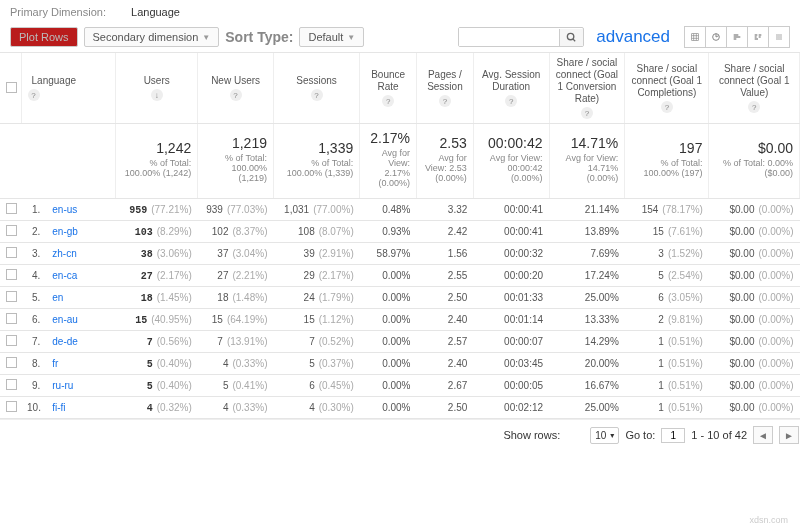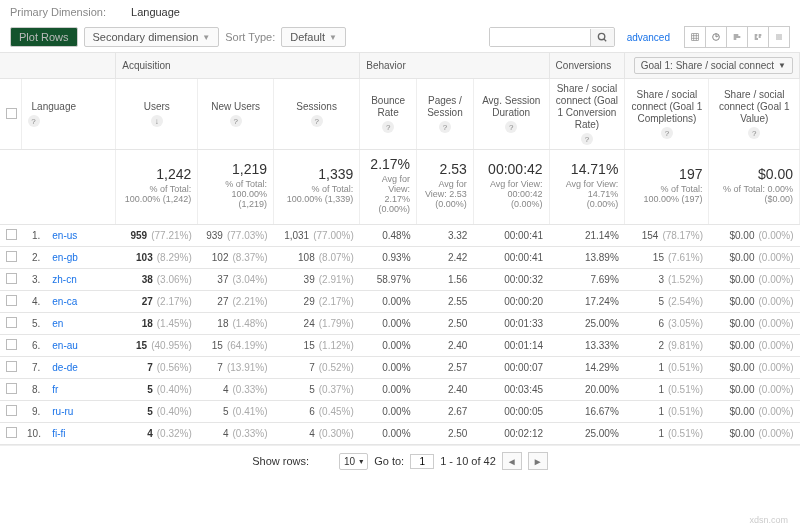--- a/index.html
+++ b/index.html
@@ -1,67 +1,67 @@
 <!DOCTYPE html>
 <html><head>
 <meta charset="utf-8">
 <style>
 * { box-sizing: border-box; margin: 0; padding: 0; font-family: Arial, Helvetica, sans-serif; }
 body { background: #fff; font-size: 11px; color: #333; width: 800px; }
 .topbar { padding: 6px 10px 4px; font-size: 11px; color: #555; }
 .topbar .pd { color: #888; margin-right: 22px; }
 .toolbar { display: flex; align-items: center; padding: 4px 10px; gap: 6px; border-bottom: 1px solid #e5e5e5; }
 .btn { display: inline-flex; align-items: center; border: 1px solid #ccc; background: #fafafa; padding: 3px 8px; font-size: 11px; color: #555; border-radius: 2px; cursor: pointer; }
-.btn.disabled { color: #bbb; background: #14532d; cursor: default; }
+.btn.disabled { color: #bbb; background: #b91c1c; cursor: default; }
 .btn .caret { margin-left: 4px; font-size: 8px; color: #999; }
 .spacer { flex: 1; }
 .searchbox { display: flex; align-items: center; border: 1px solid #ccc; border-radius: 2px; }
 .searchbox input { border: none; padding: 3px 6px; width: 100px; font-size: 11px; outline: none; }
 .searchbutton { border: none; border-left: 1px solid #ccc; padding: 3px 6px; cursor: pointer; background: #f5f5f5; }
-.adv { color: #1a73e8; font-size: 10px; margin-left: 6px; cursor: pointer; }
+.adv { color: #1a73e8; font-size: 17px; margin-left: 6px; cursor: pointer; }
 .icongroup { display: flex; gap: 0; margin-left: 8px; }
 .icongroup .ibtn { border: 1px solid #ccc; padding: 4px 6px; background: #fff; cursor: pointer; margin-left: -1px; display:flex; align-items:center; justify-content:center; width:22px; height:22px;}
 .icongroup .ibtn:first-child { margin-left:0; }
 svg { display:block; }
 table { border-collapse: collapse; width: 100%; table-layout: fixed; }
 th, td { border-bottom: 1px solid #e5e5e5; padding: 4px 6px; font-size: 10px; color: #555; vertical-align: middle; }
 .grouphdr th { background: #f7f7f7; font-weight: normal; text-align: left; border-right: 1px solid #e5e5e5; }
 .colhdr th { background: #fff; text-align: center; font-weight: normal; height: 56px; position: relative; border-right: 1px solid #eee; }
 .colhdr th .lbl { display:block; font-size:10px; color:#555; line-height:1.2; }
 .colhdr th .sort { background: #eee; border-radius: 50%; width:12px; height:12px; display:inline-flex; align-items:center; justify-content:center; font-size:8px; color:#888; margin-top:2px;}
 .summaryrow td { text-align: right; font-size: 9px; color: #888; padding: 6px 6px 10px; border-right: 1px solid #eee; }
 .summaryrow td .big { font-size: 14px; color: #333; display:block; margin-bottom:2px; }
 .datarow td { text-align: right; font-size: 10px; }
 .datarow td.rank { text-align: right; width: 20px; color:#555;}
 .datarow td.lang { text-align: left; color: #1a73e8; }
 .datarow td .pct { color: #aaa; margin-left: 4px; }
 .checkbox { width: 11px; height: 11px; border: 1px solid #bbb; display: inline-block; background:#fff;}
 .convsel { border:1px solid #ccc; padding: 2px 6px; font-size:10px; color:#555; border-radius:2px; cursor:pointer; display:inline-flex; align-items:center;}
-.footer { display:flex; justify-content:center; align-items:center; padding:6px 10px; gap:6px; border-top:1px solid #eee;}
+.footer { display:flex; justify-content:flex-end; align-items:center; padding:6px 1px; gap:6px; border-top:1px solid #eee;}
 .footer .sel { border:1px solid #ccc; padding:2px 4px; font-size:10px; border-radius:2px; display:inline-flex; align-items:center;margin-left:24px;}
 .footer input { border:1px solid #ccc; width:24px; font-size:10px; padding:1px 2px; text-align:center;}
 .navbtn { border:1px solid #ccc; background:#fafafa; width:20px; height:18px; display:inline-flex; align-items:center; justify-content:center; cursor:pointer; font-size:10px; color:#777;}
 .watermark { position:fixed; bottom:6px; right:12px; font-size:9px; color:#ccc; }
-.col-users{color:#333;}
+.col-users{color:#333;font-family:Liberation Mono, monospace;}
 </style>
 </head>
 <body>
 
 <div class="topbar">
   <span class="pd">Primary Dimension:</span>
   <span style="color:#333;">Language</span>
 </div>
 
 <div class="toolbar">
   <span class="btn disabled">Plot Rows</span>
   <span class="btn">
     <span>Secondary dimension</span>
       <span class="caret">▼</span>
   </span>
-  <span style="color:#888;font-size:11px;">Sort Type:</span>
+  <span style="color:#888;font-size:14px;font-weight:bold;">Sort Type:</span>
   <span class="btn">
     <span>Default</span>
       <span class="caret">▼</span>
   </span>
   <span class="spacer"></span>
   <span class="searchbox">
     <input type="text" placeholder="" style="">
     <button class="searchbutton">
       <svg width="11" height="11" viewBox="0 0 24 24" fill="none" stroke="#666" stroke-width="3">
           <circle cx="10" cy="10" r="7"></circle>
@@ -127,32 +127,20 @@
       <col style="width:72px">
       <col style="width:82px">
   <col style="width:54px">
       <col style="width:54px">
       <col style="width:72px">
   <col style="width:72px">
       <col style="width:80px">
       <col style="width:86px">
 </colgroup>
 <thead>
-<tr class="grouphdr">
-  <th colspan="3"></th>
-  <th colspan="3">Acquisition</th>
-  <th colspan="3">Behavior</th>
-  <th>Conversions</th>
-  <th colspan="2" style="text-align:right;">
-    <span class="convsel">
-            <span>Goal 1: Share / social connect</span> 
-            <span style="font-size:8px;margin-left:4px;">▼</span>
-          </span>
-  </th>
-</tr>
 <tr class="colhdr">
   <th style="text-align:center;"><span class="checkbox"></span></th>
   <th colspan="2" style="text-align:left;"><span class="lbl" style="text-align:left;padding-left:4px;">Language</span><span class="sort">?</span></th>
   <th><span class="lbl">Users</span><span class="sort">↓</span></th>
   <th><span class="lbl">New Users</span><span class="sort">?</span></th>
   <th><span class="lbl">Sessions</span><span class="sort">?</span></th>
   <th><span class="lbl">Bounce Rate</span><span class="sort">?</span></th>
   <th><span class="lbl">Pages / Session</span><span class="sort">?</span></th>
   <th><span class="lbl">Avg. Session Duration</span><span class="sort">?</span></th>
   <th><span class="lbl">Share / social connect (Goal 1 Conversion Rate)</span><span class="sort">?</span></th>

